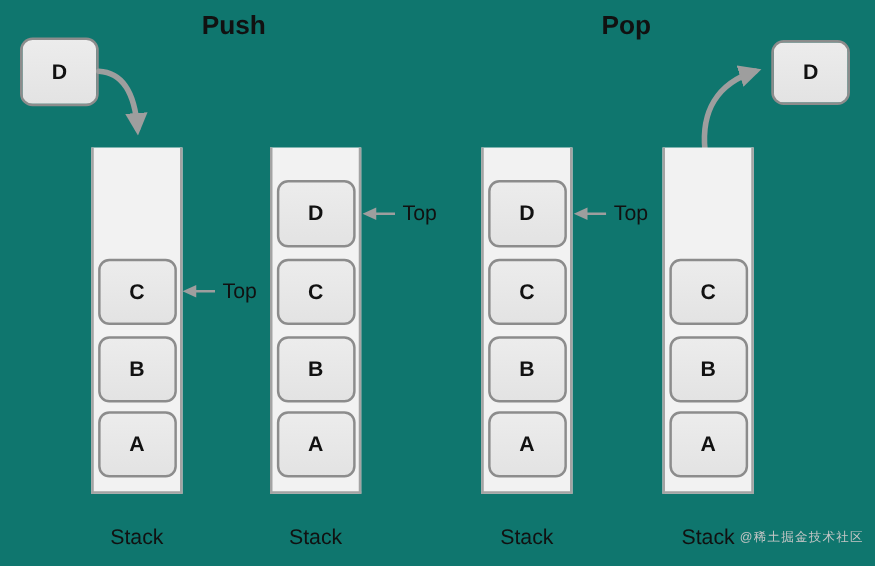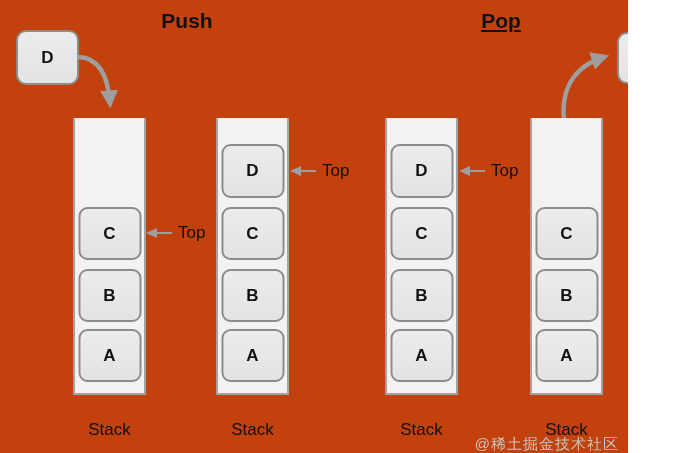--- a/index.html
+++ b/index.html
@@ -3,36 +3,36 @@
 <meta charset="utf-8">
 <style>
   html, body {
     margin: 0;
     padding: 0;
     background: #ffffff;
     font-family: "Liberation Sans", sans-serif;
   }
   #canvas {
     position: relative;
-    width: 628px;
+    width: 700px;
     height: 453px;
-    background: #c2410c;
+    background: #0f766e;
     overflow: hidden;
   }
   .title {
     position: absolute;
     top: 9px;
     width: 228px;
     text-align: center;
     font-size: 21px;
     font-weight: bold;
     color: #111111;
   }
   #title-push { left: 73px; }
-  #title-pop  { left: 387px; text-decoration: underline; }
+  #title-pop  { left: 387px; }
 
   .stack {
     position: absolute;
     top: 118px;
     width: 73px;
     height: 277px;
     box-sizing: border-box;
     background: #f2f2f2;
     border-left: 2px solid #a3a3a3;
     border-right: 2px solid #a3a3a3;
@@ -102,24 +102,23 @@
   #flow-arrows {
     position: absolute;
     left: 0; top: 0;
     pointer-events: none;
   }
 
   .watermark {
     position: absolute;
     top: 423px;
     right: 9px;
-    font-size: 15px;
+    font-size: 10px;
     color: #c6c6c6;
     letter-spacing: 1px;
-    margin-top: 12px;
   }
 </style>
 </head>
 <body>
 
 <div id="canvas">
 
   <div class="title" id="title-push">Push</div>
   <div class="title" id="title-pop">Pop</div>
 

